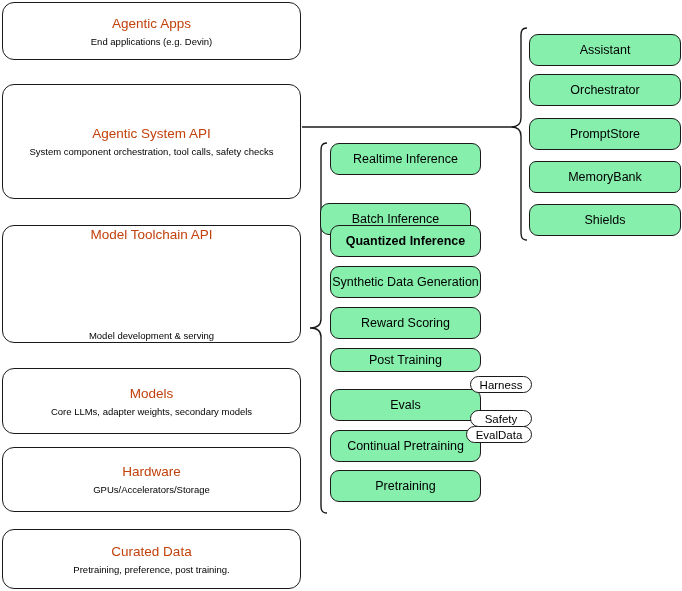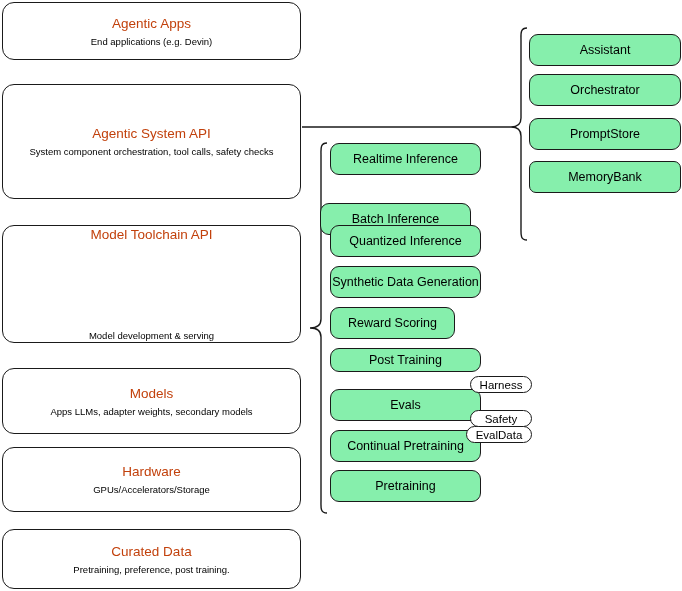--- a/index.html
+++ b/index.html
@@ -118,46 +118,46 @@
     <div class="subtitle">System component orchestration, tool calls, safety checks</div>
   </div>
 
   <div class="box" style="left:2px; top:225px; width:299px; height:118px;justify-content:space-between;">
     <div class="title">Model Toolchain API</div>
     <div class="subtitle">Model development &amp; serving</div>
   </div>
 
   <div class="box" style="left:2px; top:368px; width:299px; height:66px;">
     <div class="title">Models</div>
-    <div class="subtitle">Apps LLMs, adapter weights, secondary models</div>
+    <div class="subtitle">Core LLMs, adapter weights, secondary models</div>
   </div>
 
   <div class="box" style="left:2px; top:447px; width:299px; height:65px;">
     <div class="title">Hardware</div>
     <div class="subtitle">GPUs/Accelerators/Storage</div>
   </div>
 
   <div class="box" style="left:2px; top:529px; width:299px; height:60px;">
     <div class="title">Curated Data</div>
     <div class="subtitle">Pretraining, preference, post training.</div>
   </div>
 
   <div class="pillbox stack-z" style="left:330px; top:143px; width:151px; height:32px;">
     <span class="label">Realtime Inference</span>
   </div>
   <div class="pillbox stack-z" style="left:320px; top:184px; width:151px; height:32px;margin-top:19px;">
     <span class="label">Batch Inference</span>
   </div>
-  <div class="pillbox stack-z" style="left:330px; top:225px; width:151px; height:32px;">
+  <div class="pillbox stack-z" style="left:330px; top:225px; width:151px; height:32px;font-weight:bold;">
     <span class="label">Quantized Inference</span>
   </div>
   <div class="pillbox stack-z" style="left:330px; top:266px; width:151px; height:32px;">
     <span class="label">Synthetic Data Generation</span>
   </div>
-  <div class="pillbox stack-z" style="left:330px; top:307px; width:125px; height:32px;">
+  <div class="pillbox stack-z" style="left:330px; top:307px; width:151px; height:32px;">
     <span class="label">Reward Scoring</span>
   </div>
   <div class="pillbox stack-z" style="left:330px; top:348px; width:151px; height:24px;">
     <span class="label">Post Training</span>
   </div>
   <div class="pillbox stack-z" style="left:330px; top:389px; width:151px; height:32px;">
     <span class="label">Evals</span>
   </div>
   <div class="pillbox stack-z" style="left:330px; top:430px; width:151px; height:32px;">
     <span class="label">Continual Pretraining</span>
@@ -181,14 +181,17 @@
   </div>
   <div class="pillbox stack-z" style="left:529px; top:74px; width:152px; height:32px;">
     <span class="label">Orchestrator</span>
   </div>
   <div class="pillbox stack-z" style="left:529px; top:118px; width:152px; height:32px;">
     <span class="label">PromptStore</span>
   </div>
   <div class="pillbox stack-z" style="left:529px; top:161px; width:152px; height:32px;border-radius:7px;">
     <span class="label">MemoryBank</span>
   </div>
+  <div class="pillbox stack-z" style="left:529px; top:204px; width:152px; height:32px;">
+    <span class="label">Shields</span>
+  </div>
 
 </div>
 
 </body></html>

